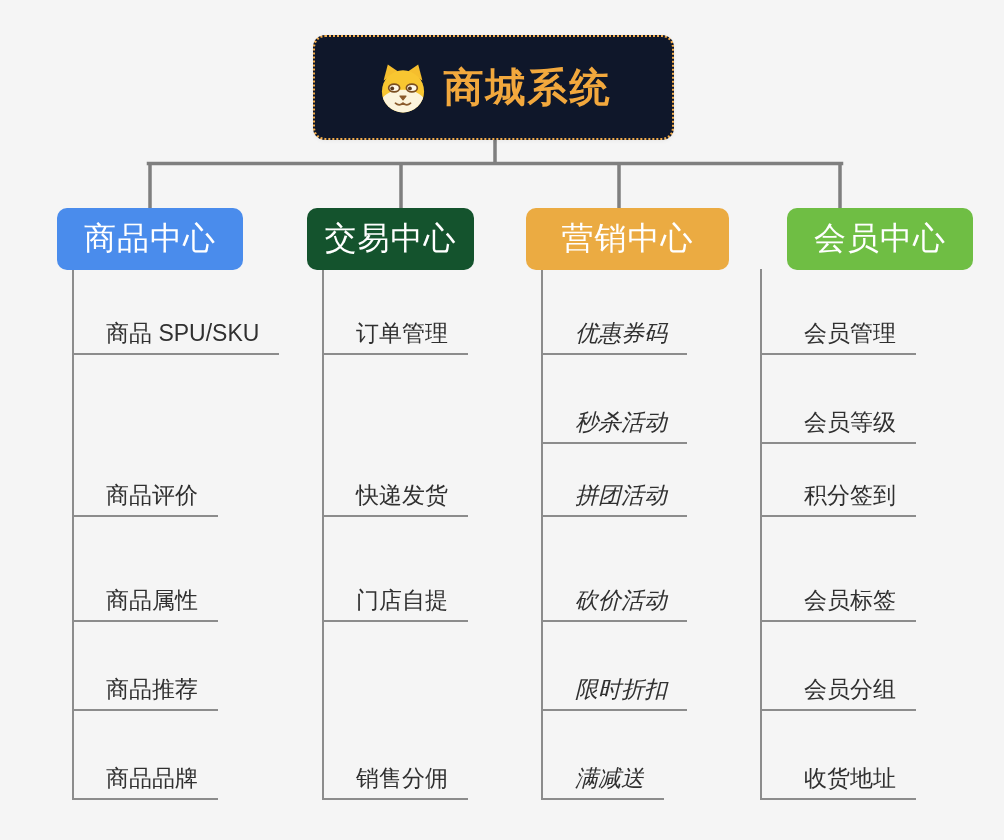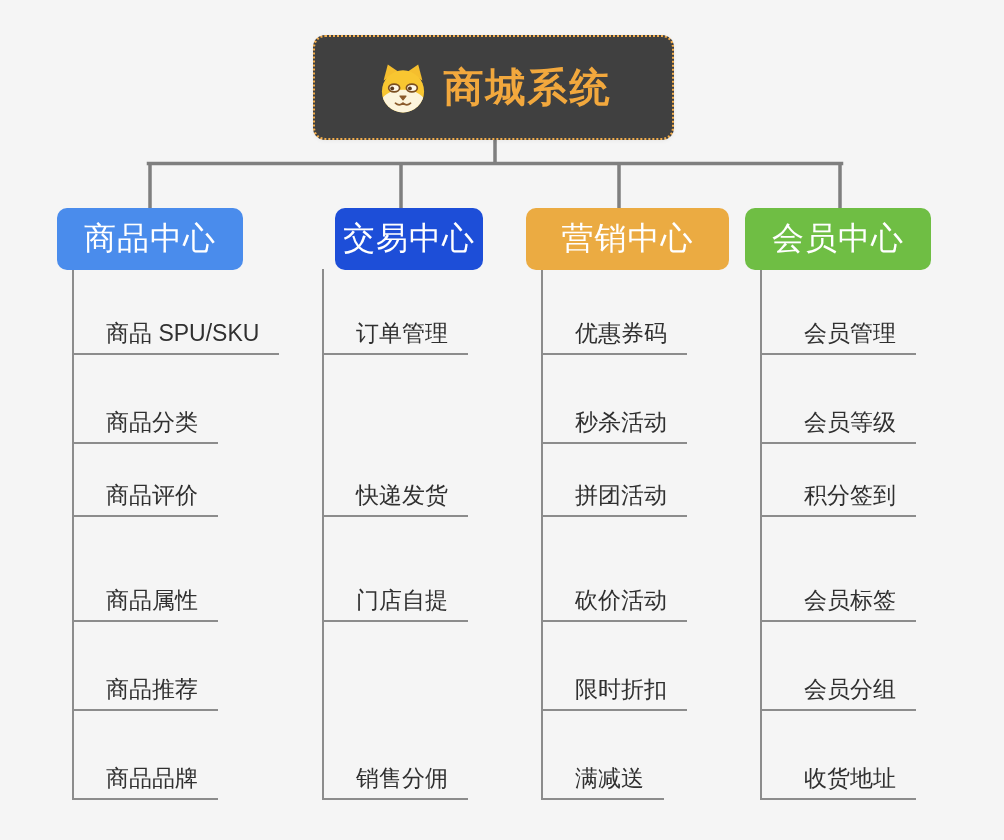--- a/index.html
+++ b/index.html
@@ -1,31 +1,31 @@
 <!DOCTYPE html>
 <html><head>
 <meta charset="utf-8">
 <style>
   html,body{margin:0;padding:0;background:#f5f5f5;font-family:"Liberation Sans",sans-serif;}
   .canvas{position:relative;width:1004px;height:840px;background:#f5f5f5;overflow:hidden;}
   .connectors{position:absolute;left:0;top:0;width:1004px;height:840px;pointer-events:none;}
-  .root{position:absolute;left:313px;top:35px;width:361px;height:105px;background:#404040;
+  .root{position:absolute;left:313px;top:35px;width:361px;height:105px;background:#0f172a;
         border:2px dotted #F3AE4D;border-radius:12px;box-sizing:border-box;
         display:flex;align-items:center;justify-content:center;gap:14px;
         box-shadow:0 1px 4px rgba(0,0,0,0.05);cursor:default;}
   .root-label{font-size:40px;font-weight:600;color:#F2A83D;letter-spacing:2px;}
   .branch{position:absolute;top:208px;height:62px;border-radius:10px;color:#ffffff;
           font-size:32px;letter-spacing:1px;display:flex;align-items:center;justify-content:center;}
   .b0{left:57px;width:186px;background:#4A8CEC;}
-  .b1{left:307px;width:148px;background:#1d4ed8;margin-left:28px;}
+  .b1{left:307px;width:167px;background:#14532d;}
   .b2{left:526px;width:203px;background:#EBAB42;}
-  .b3{left:745px;width:186px;background:#6FBE44;}
+  .b3{left:787px;width:186px;background:#6FBE44;}
   .child{position:absolute;line-height:30px;font-size:23px;color:#303030;
          padding:0 20px 5px 34px;border-bottom:2px solid #8c8c8c;white-space:nowrap;}
-  .cA{left:72px;}  .cB{left:322px;}  .cC{left:541px;}  .cD{left:760px;padding-left:44px;}
+  .cA{left:72px;}  .cB{left:322px;}  .cC{left:541px;font-style:italic;}  .cD{left:760px;padding-left:44px;}
   .r0{top:318px}.r1{top:407px}.r2{top:480px}.r3{top:585px}.r4{top:674px}.r5{top:763px}
 </style>
 </head>
 <body>
 
 <div class="canvas">
 
   <svg class="connectors" viewBox="0 0 1004 840" xmlns="http://www.w3.org/2000/svg">
     <path d="M495 139 L495 163.5 M148.5 163.5 L841.5 163.5 M150 163.5 L150 210 M401 163.5 L401 210 M619 163.5 L619 210 M840 163.5 L840 210" stroke="#7f7f7f" stroke-width="3.5" fill="none" stroke-linecap="square"></path>
     <path d="M73 269 L73 799 M323 269 L323 799 M542 269 L542 799 M761 269 L761 799" stroke="#8c8c8c" stroke-width="2" fill="none"></path>
@@ -57,21 +57,20 @@
     <span>交易中心</span>
   </div>
   <div class="branch b2">
     <span>营销中心</span>
   </div>
   <div class="branch b3">
     <span>会员中心</span>
   </div>
 
   <div class="child cA r0">商品 SPU/SKU</div>
-  <div class="child cA r1">商品分类</div>
   <div class="child cA r2">商品评价</div>
   <div class="child cA r3">商品属性</div>
   <div class="child cA r4">商品推荐</div>
   <div class="child cA r5">商品品牌</div>
 
   <div class="child cB r0">订单管理</div>
   <div class="child cB r2">快递发货</div>
   <div class="child cB r3">门店自提</div>
   <div class="child cB r5">销售分佣</div>
 

